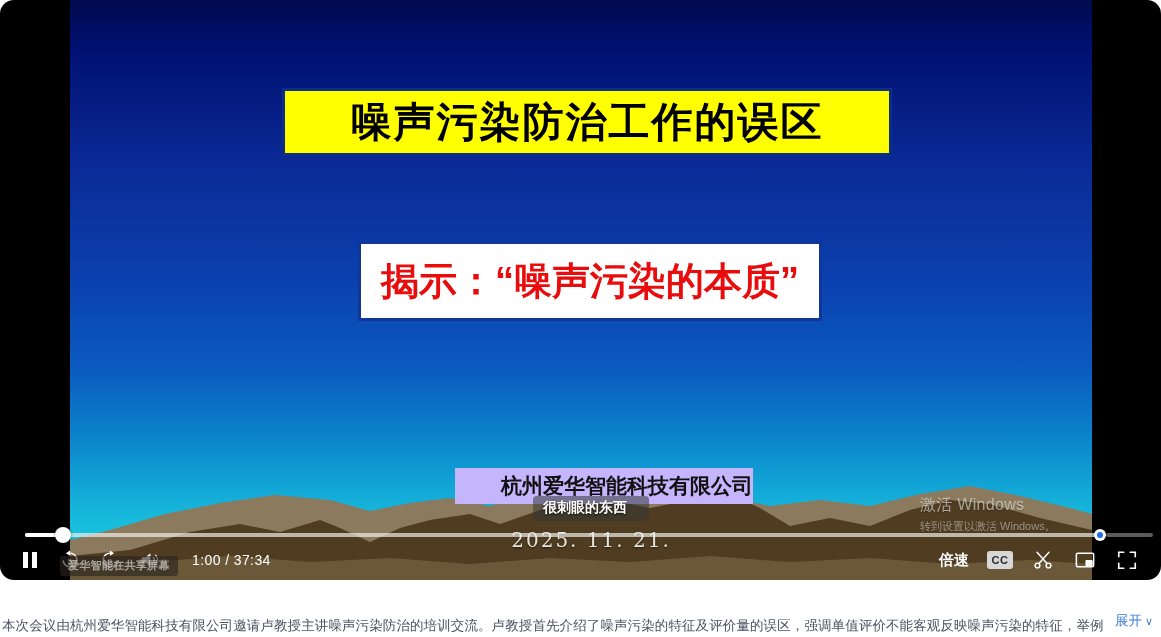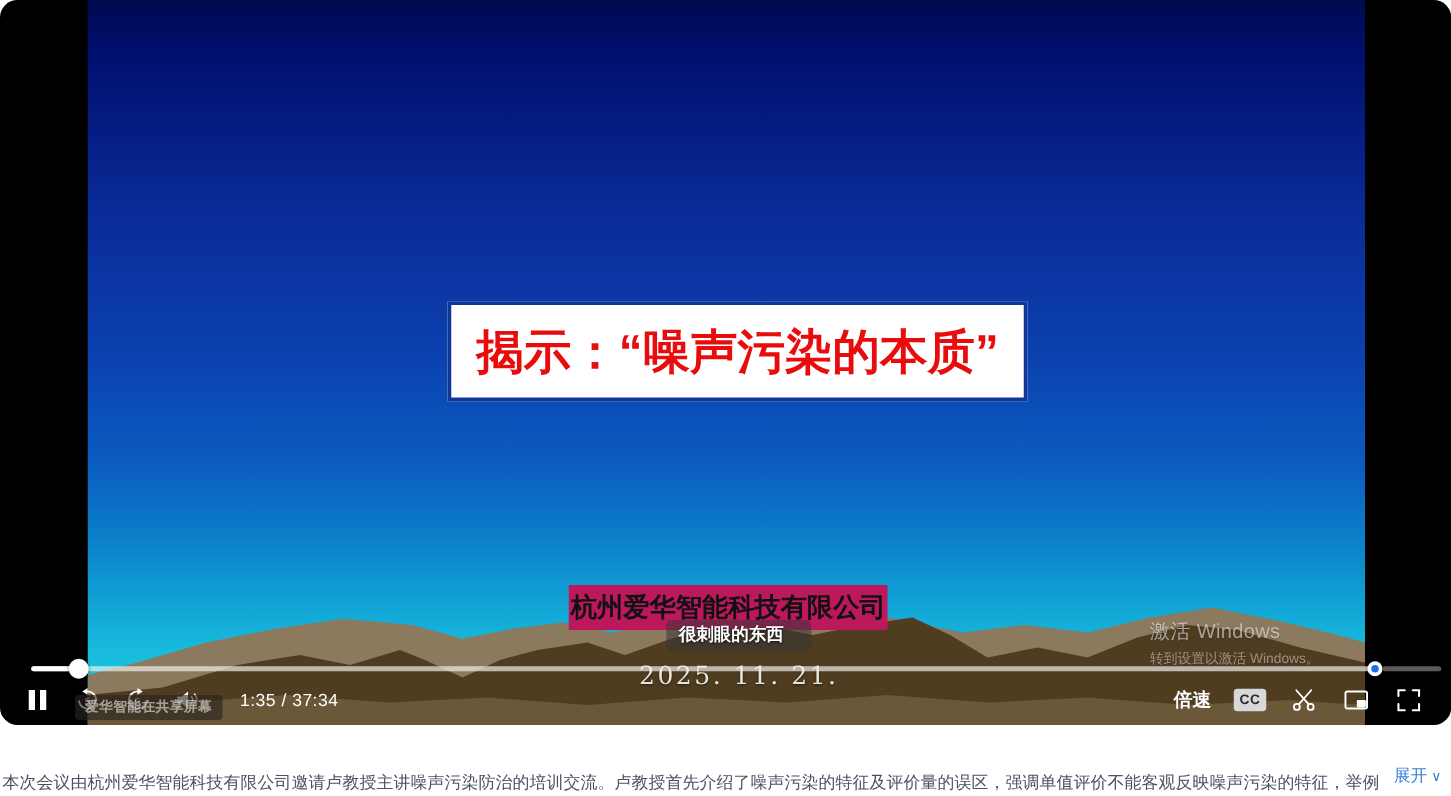--- a/index.html
+++ b/index.html
@@ -77,23 +77,23 @@
     color: #e80c0c;
     font-size: 38px;
     font-weight: 700;
     font-family: Liberation Sans, sans-serif;
     white-space: nowrap;
   }
 
   .slide-company-box {
     position: absolute;
     left: 385px; top: 468px;
-    width: 255px; height: 36px;
-    background: #be185d;
-    display: flex; align-items: center; justify-content: center;
+    width: 298px; height: 36px;
+    background: #c4b5fd;
+    display: flex; align-items: center; justify-content: flex-end;
   }
   .slide-company-box span {
     color: #111111;
     font-size: 21px;
     font-weight: 600;
     white-space: nowrap;
     font-family: "DejaVu Serif", "Liberation Serif", serif;
   }
 
   .slide-date {
@@ -292,20 +292,23 @@
   <div class="video-area">
 
     <div class="slide-bg"></div>
 
     <svg class="mountains" viewBox="0 0 1022 110" preserveAspectRatio="none">
       <path d="M0,110 L0,70 L40,60 L95,44 L150,33 L205,25 L260,30 L300,41 L340,33 L380,28 L420,36 L470,22 L520,14 L570,10 L610,17 L650,26 L700,36 L750,30 L800,36 L850,24 L900,16 L950,26 L1000,38 L1022,44 L1022,110 Z" fill="#8c7a5e"></path>
       <path d="M0,110 L0,86 L60,80 L120,62 L170,54 L210,62 L250,50 L270,58 L300,72 L330,58 L360,50 L400,44 L430,54 L470,40 L500,34 L540,30 L580,38 L620,30 L660,24 L690,38 L720,56 L760,48 L800,56 L840,40 L880,30 L920,34 L970,48 L1022,60 L1022,110 Z" fill="#4f3c21"></path>
       <path d="M0,110 L0,96 L80,92 L160,86 L240,92 L320,88 L400,94 L480,88 L560,92 L640,86 L720,92 L800,88 L880,94 L960,90 L1022,94 L1022,110 Z" fill="#6b5838"></path>
     </svg>
 
+    <div class="slide-title-box">
+      <span>噪声污染防治工作的误区</span>
+    </div>
 
     <div class="slide-sub-box">
       <span>揭示：“噪声污染的本质”</span>
     </div>
 
     <div class="slide-company-box">
       <span>杭州爱华智能科技有限公司</span>
     </div>
 
     <div class="slide-date">2025. 11. 21.</div>
@@ -357,21 +360,21 @@
       </div>
 
       <div class="ctrl-btn" title="音量">
         <svg width="22" height="20" viewBox="0 0 24 22" aria-hidden="true">
           <path d="M3 8 H7 L12.5 3.5 V18.5 L7 14 H3 Z" fill="#ffffff"></path>
           <path d="M15.5 8.2 A4 4 0 0 1 15.5 13.8" fill="none" stroke="#ffffff" stroke-width="1.6" stroke-linecap="round"></path>
           <path d="M18.2 5.8 A7.4 7.4 0 0 1 18.2 16.2" fill="none" stroke="#ffffff" stroke-width="1.4" stroke-linecap="round" opacity="0.9"></path>
         </svg>
       </div>
 
-      <div class="time-display">1:35 / 37:34</div>
+      <div class="time-display">1:00 / 37:34</div>
     </div>
 
     <div class="ctrl-right">
       <div class="speed-btn">倍速</div>
 
       <div class="cc-btn">CC</div>
 
       <div class="ctrl-btn" title="剪辑">
         <svg width="22" height="22" viewBox="0 0 24 24" aria-hidden="true">
           <circle cx="6" cy="18" r="2.6" fill="none" stroke="#ffffff" stroke-width="1.6"></circle>

